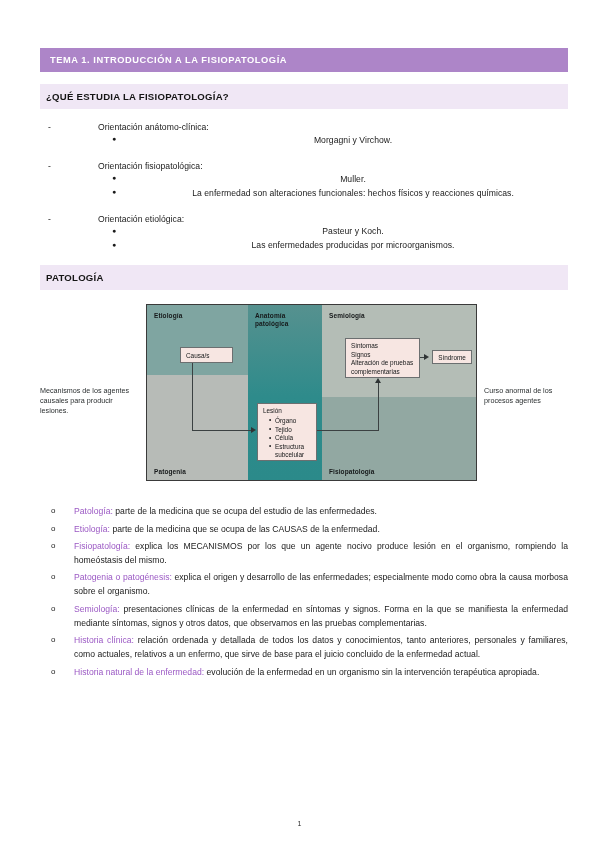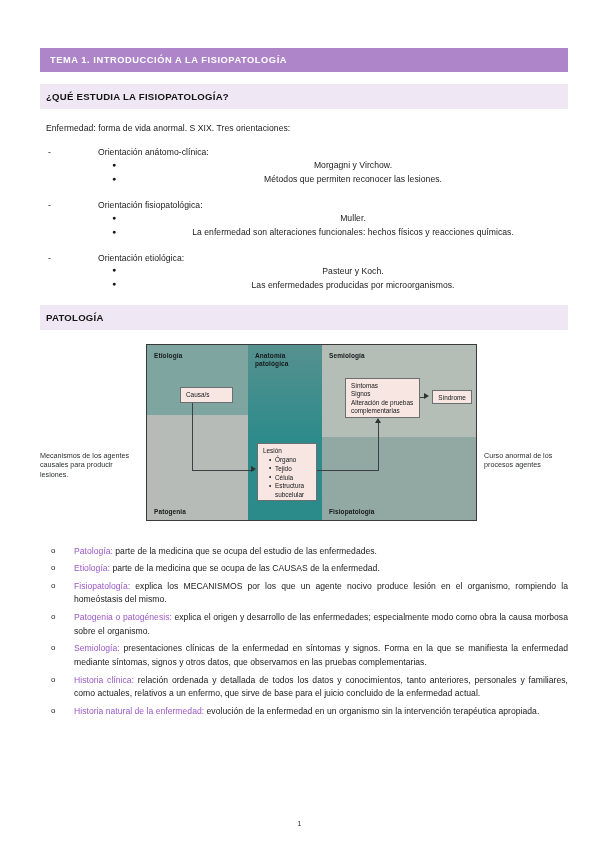--- a/index.html
+++ b/index.html
@@ -207,21 +207,20 @@
   .arr-to-lesion { left: 104px; top: 121.5px; }
   .arr-to-sint   { left: 227.5px; top: 73px; }
   .arr-to-sindr  { left: 277px; top: 48.5px; }
   .conn-h-sindr  { left: 273px; top: 52px; width: 5px; height: 1px; }
 
   .side-note {
     position: absolute;
     font-size: 7.2px;
     color: #2a2e2f;
     line-height: 1.35;
-    margin-top: 25px;
   }
   .note-left  { left: 0px;   top: 82px;  width: 98px; }
   .note-right { left: 444px; top: 82px;  width: 84px; }
 
   
   .def-list { margin-top: 16px; }
   .def-item {
     position: relative;
     font-size: 8.6px;
     margin-left: 6px;
@@ -252,34 +251,29 @@
 </head>
 <body>
 
 <div class="page">
   <div class="content">
 
     <div class="h-main">TEMA 1. INTRODUCCIÓN A LA FISIOPATOLOGÍA</div>
 
     <div class="h-sub">¿QUÉ ESTUDIA LA FISIOPATOLOGÍA?</div>
 
-    <div class="para">Enfermedad: forma de vida anormal. S XIX. Tres orientaciones:</div>
 
     <div class="dash-group">
       <div class="dash-item">
         <span class="marker">-</span>
         <span>Orientación anátomo-clínica:</span>
       </div>
       <div class="bullet-item">
         <span class="marker">●</span>
         <span>Morgagni y Virchow.</span>
-      </div>
-      <div class="bullet-item">
-        <span class="marker">●</span>
-        <span>Métodos que permiten reconocer las lesiones.</span>
       </div>
     </div>
 
     <div class="dash-group">
       <div class="dash-item">
         <span class="marker">-</span>
         <span>Orientación fisiopatológica:</span>
       </div>
       <div class="bullet-item">
         <span class="marker">●</span>

